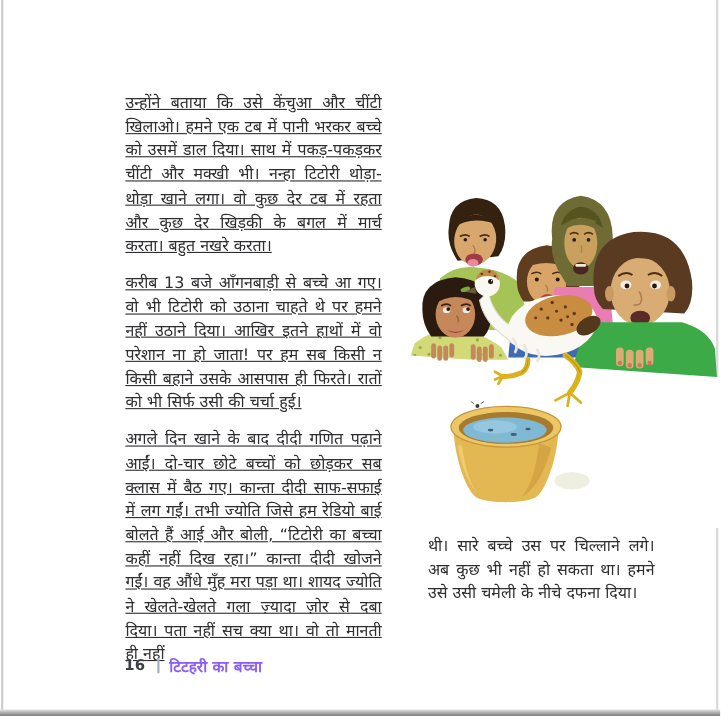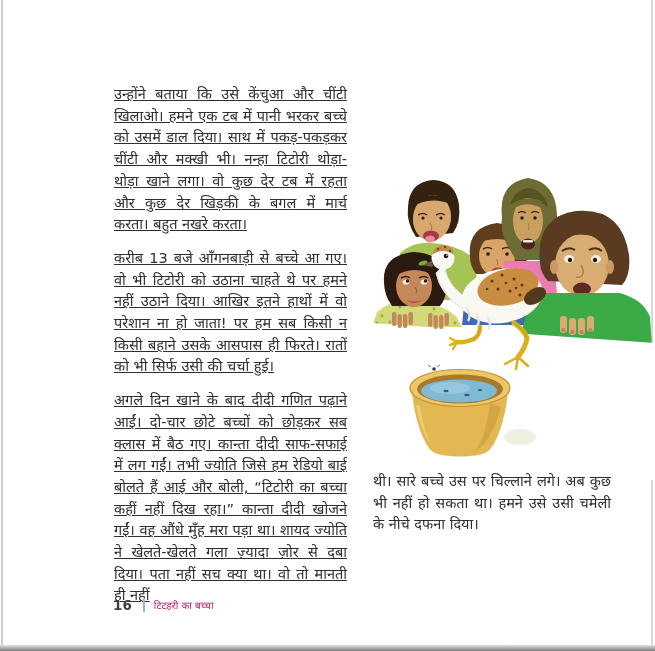--- a/index.html
+++ b/index.html
@@ -19,29 +19,29 @@
     font-size:14.5px;line-height:21.7px;color:#2e2e30;
     text-align:justify;
     text-decoration:underline;
   }
   .col-left p{margin:0 0 12px 0;}
   .col-right{
     position:absolute;left:373px;top:471px;width:238px;
     font-size:14.5px;line-height:21.7px;color:#2e2e30;
     text-align:justify;
   }
-  .col-right p{margin:0;}
+  .col-right p{margin:16px;}
   .illustration{position:absolute;left:370px;top:175px;width:285px;height:305px;}
   .footer{
     position:absolute;left:113px;top:580px;height:18px;
     display:flex;align-items:center;margin-top:16px;
   }
   .footer .pgnum{font-size:13.5px;font-weight:bold;color:#3f3f46;}
   .footer .divider{display:inline-block;width:2px;height:14px;background:#a8aec0;margin:0 9px 0 11px;}
-  .footer .booktitle{font-size:10px;color:#be185d;}
+  .footer .booktitle{font-size:14px;color:#8b5cf6;font-weight:bold;}
 </style>
 </head>
 <body>
 
 <div class="page">
 
   <div class="edge-left"></div>
   <div class="edge-right"></div>
   <div class="edge-bottom"></div>
 

